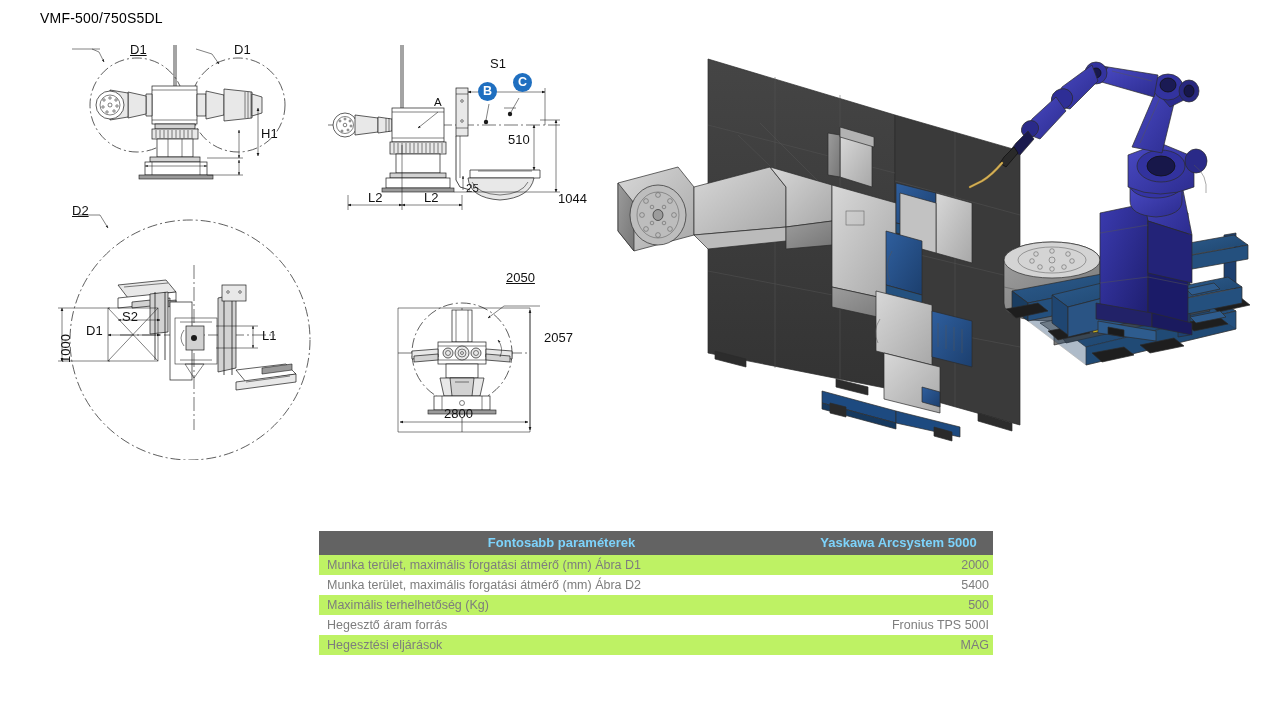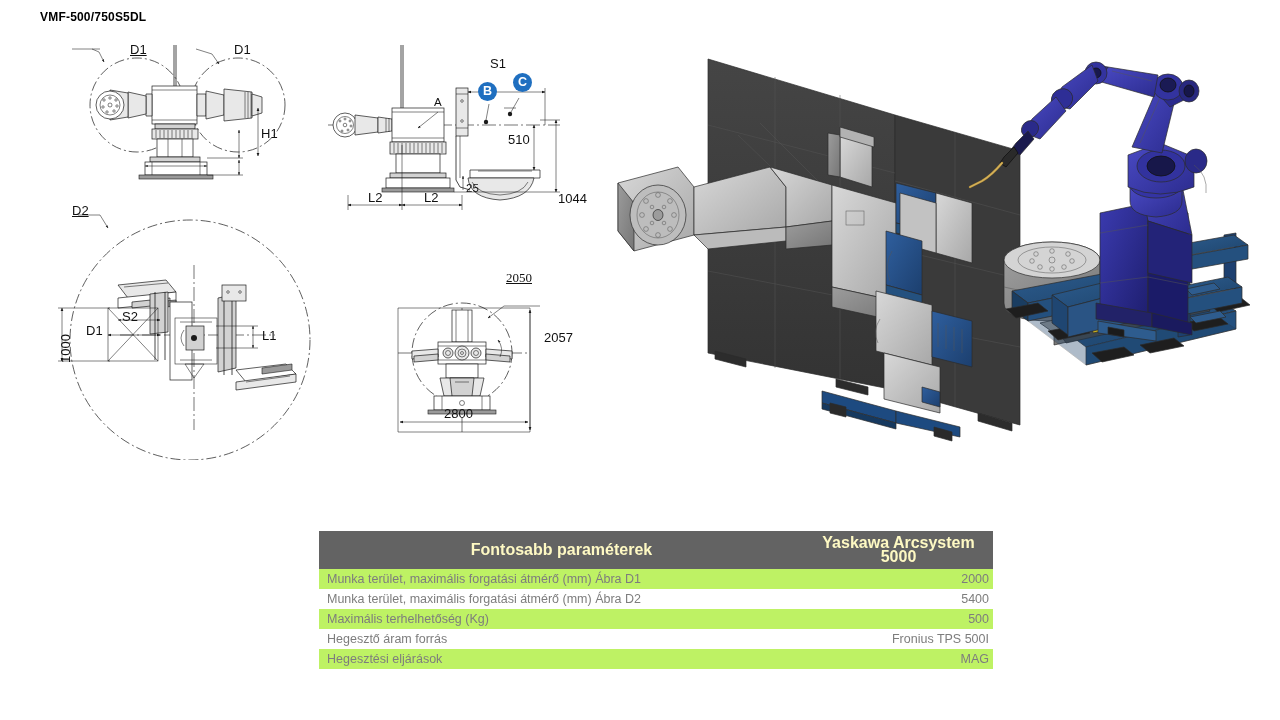--- a/index.html
+++ b/index.html
@@ -14,22 +14,22 @@
     overflow: hidden;
     font-family: "Liberation Sans", sans-serif;
     color: #000000;
   }
 
   
   #page-title {
     position: absolute;
     left: 40px;
     top: 10px;
-    font-size: 12px;
-    font-weight: bold;
+    font-size: 14px;
+    font-weight: normal;
     letter-spacing: 0.2px;
     color: #000;
     white-space: nowrap;
   }
 
   
   #drawings {
     position: absolute;
     left: 0px;
     top: 30px;
@@ -76,22 +76,22 @@
     position: absolute;
     left: 319px;
     top: 531px;
     width: 658px;
     border-collapse: collapse;
     table-layout: fixed;
     font-family: "Liberation Sans", sans-serif;
   }
   #spec-table th {
     background: #636363;
-    color: #fef9c3;
-    font-size: 16px;
+    color: #7dd3fc;
+    font-size: 13px;
     font-weight: bold;
     padding: 5px 4px;
     text-align: center;
     line-height: 14px;
     border: none;
   }
   #spec-table th.th-param { width: 477px; }
   #spec-table th.th-value { width: 181px; }
   #spec-table td {
     font-size: 12.5px;
@@ -387,21 +387,21 @@
 
   <div class="circ-badge" style="left:478px; top:52px;">B</div>
   <div class="circ-badge" style="left:513px; top:43px;">C</div>
 
   <div class="dwg-label" style="left:72px;   top:173px; text-decoration:underline;">D2</div>
   <div class="dwg-label vert" style="left:58px; top:333px;">1000</div>
   <div class="dwg-label" style="left:122px;  top:279px;">S2</div>
   <div class="dwg-label" style="left:86px;   top:293px;">D1</div>
   <div class="dwg-label" style="left:262px;  top:298px;">L1</div>
 
-  <div class="dwg-label" style="left:506px;  top:240px; text-decoration:underline;font-family:Liberation Serif, serif;">2050</div>
+  <div class="dwg-label" style="left:506px;  top:240px; text-decoration:underline;">2050</div>
   <div class="dwg-label" style="left:544px;  top:300px;">2057</div>
   <div class="dwg-label" style="left:444px;  top:376px;">2800</div>
 </div>
 
 <div id="render-3d">
   <svg width="680" height="410" viewBox="0 0 680 410">
     <defs>
       <linearGradient id="gWall" x1="0" y1="0" x2="0" y2="1">
         <stop offset="0%" stop-color="#454545"></stop>
         <stop offset="100%" stop-color="#333333"></stop>

